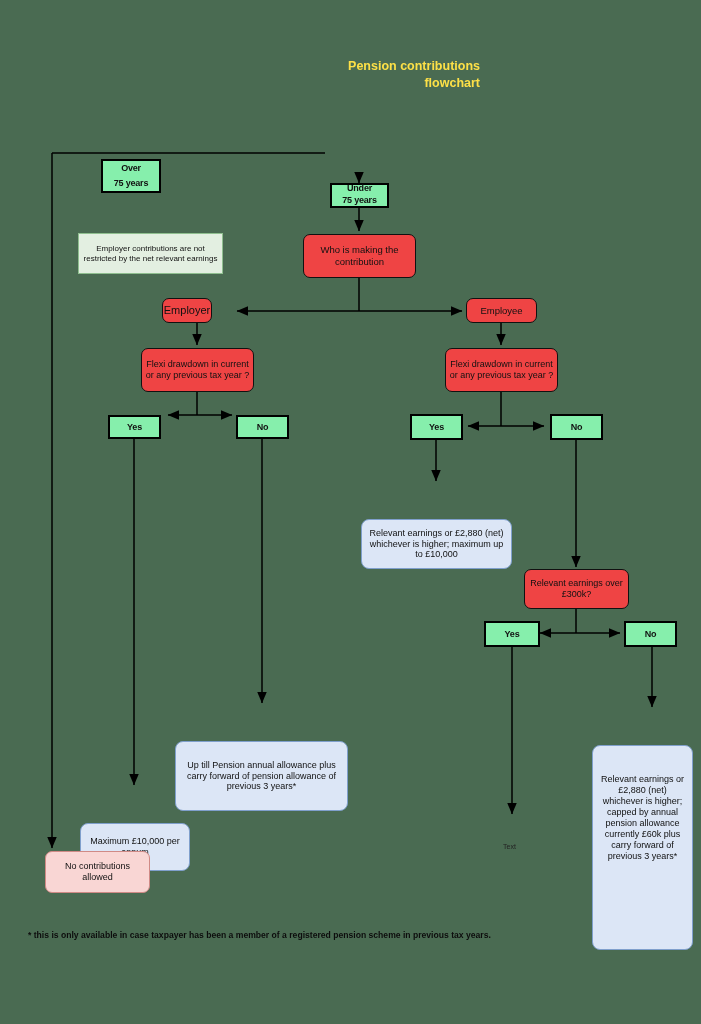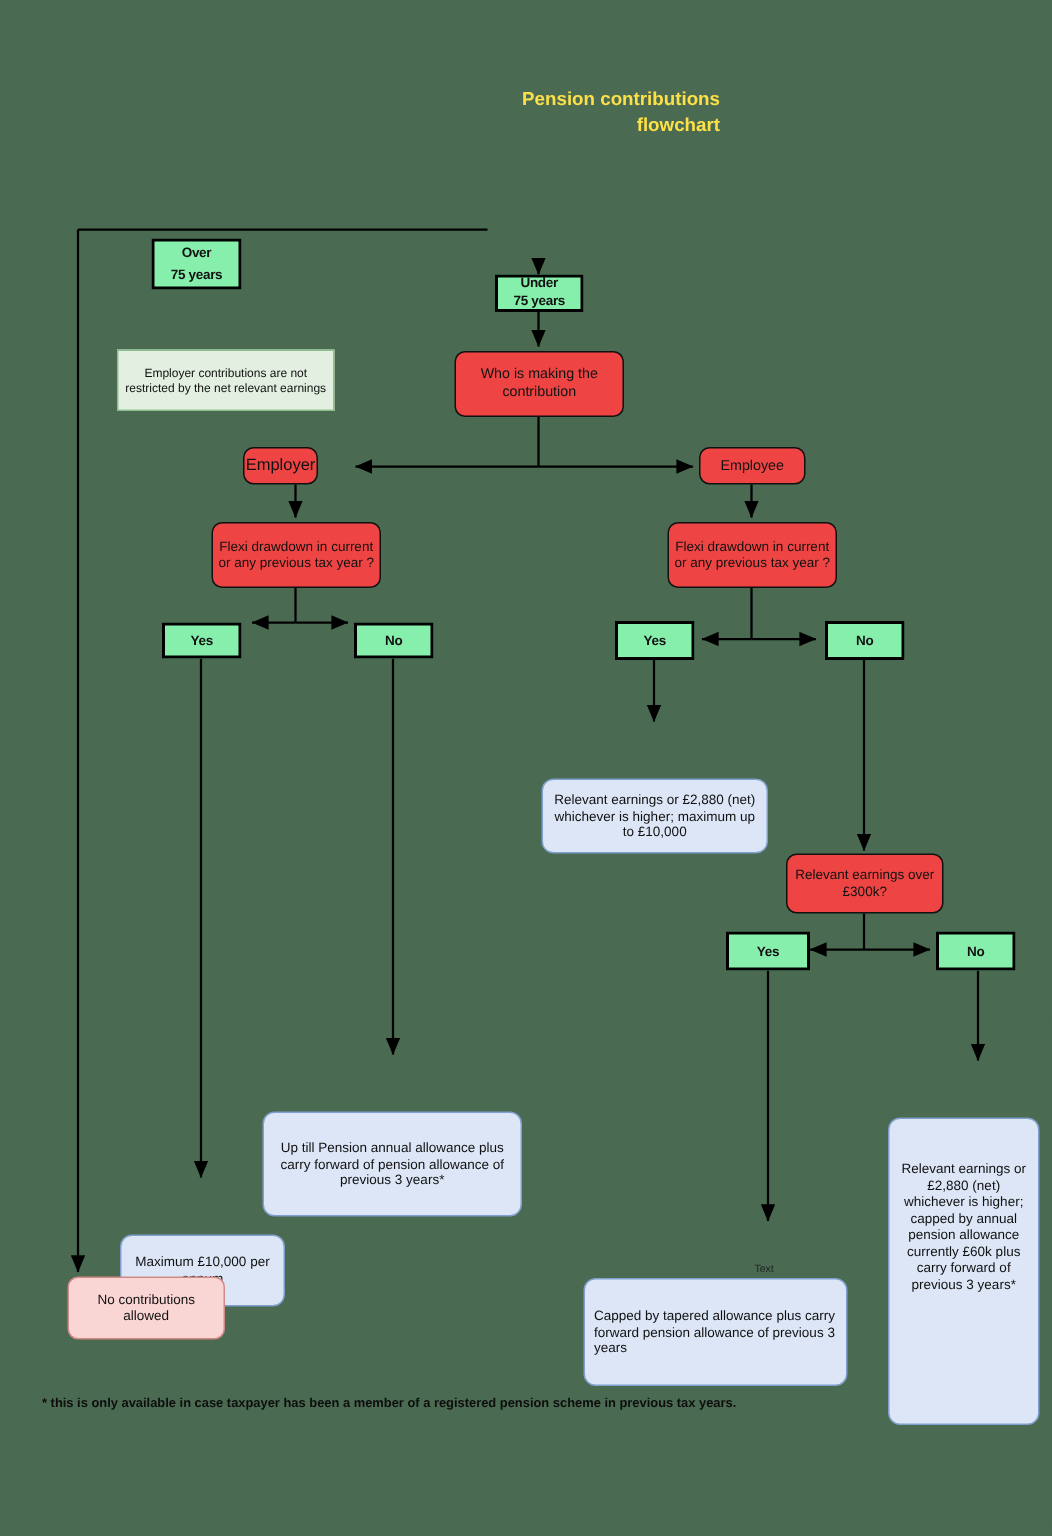--- a/index.html
+++ b/index.html
@@ -231,23 +231,20 @@
   </div>
 
   <div class="node blue" style="left:175px; top:705px; width:173px; height:70px; font-size:9px; padding:2px 5px;">
     <span>Up till Pension annual allowance plus carry forward of pension allowance of previous 3 years*</span>
   </div>
 
   <div class="node blue" style="left:80px; top:787px; width:110px; height:48px; font-size:9px; padding:2px 4px;">
     <span>Maximum £10,000 per annum</span>
   </div>
 
-  <div class="node blue" style="left:389px; top:816px; width:176px; height:72px; font-size:9px; padding:4px 6px; justify-content:flex-start; text-align:left;">
-    <span>Capped by tapered allowance plus carry forward pension allowance of previous 3 years</span>
-  </div>
 
   <div class="overlap-text" style="left:503px; top:843px;">
     <span>Text</span>
   </div>
 
   <div class="node blue" style="left:592px; top:709px; width:101px; height:205px; font-size:9px; padding:6px 5px; flex-direction:column; justify-content:flex-start; ">
     <span style="margin-top:22px;">Relevant earnings or £2,880 (net) whichever is higher;</span>
     <span>capped by annual pension allowance currently £60k plus carry forward of previous 3 years*</span>
   </div>
 

